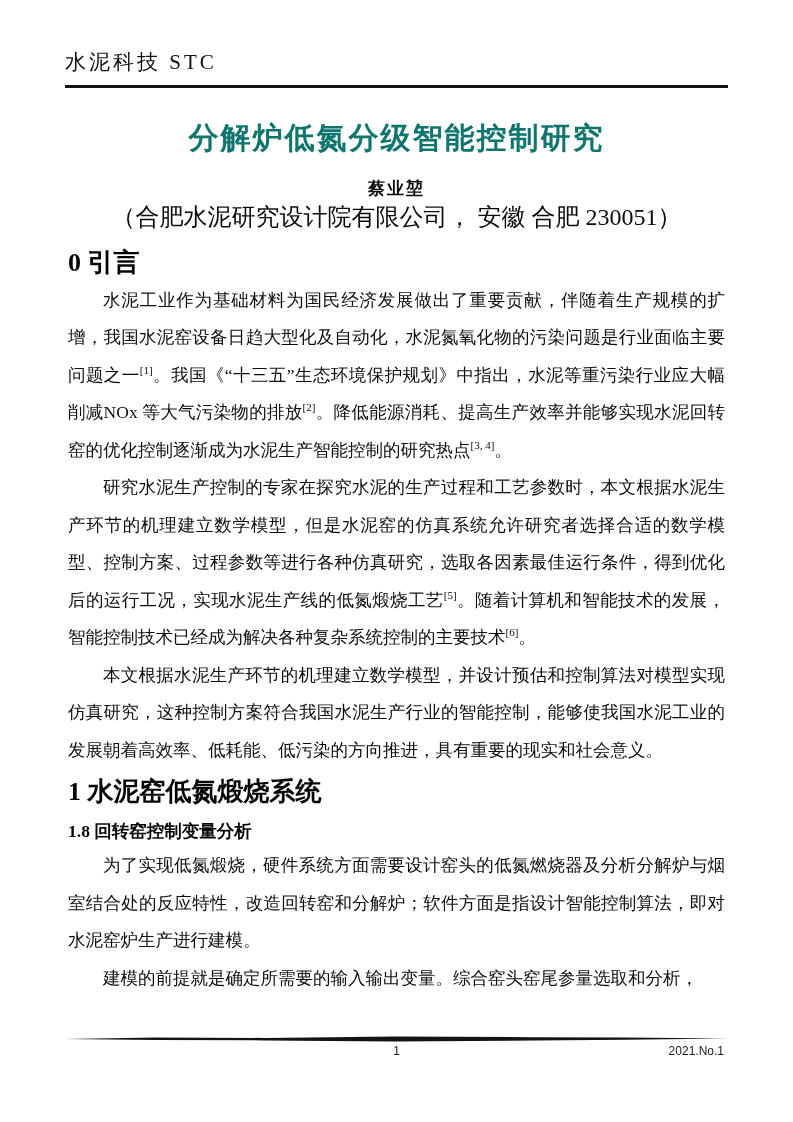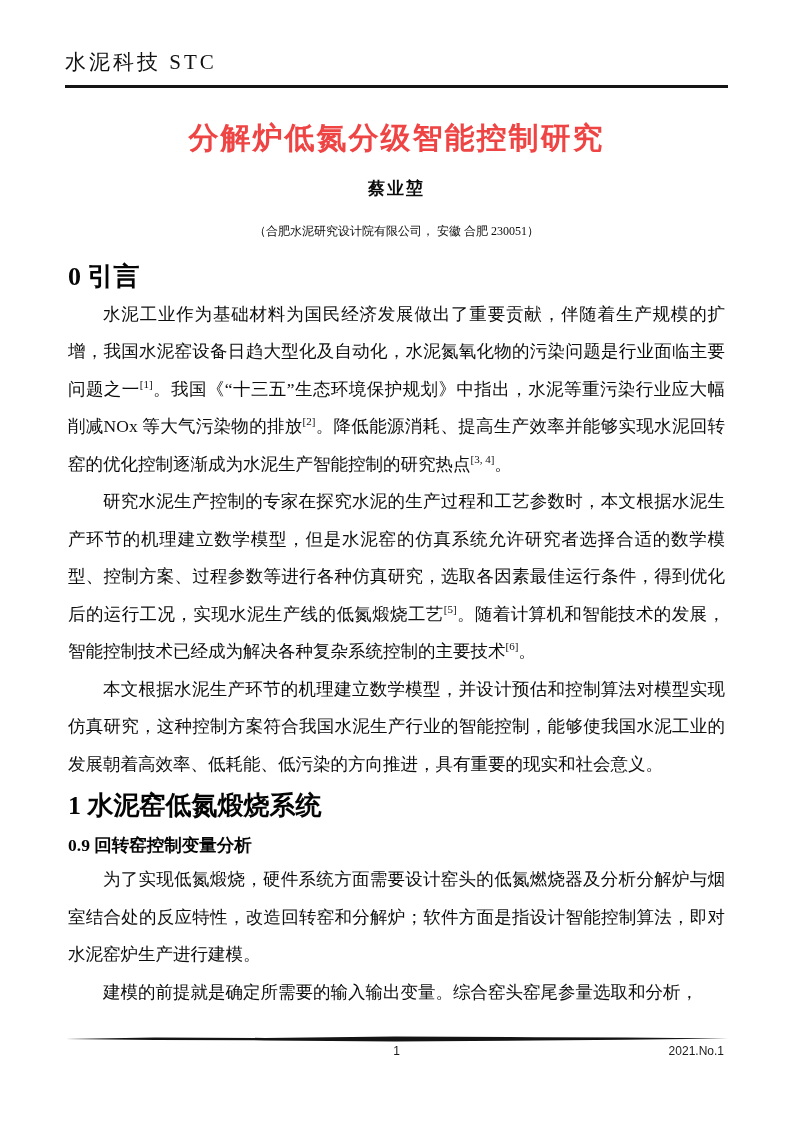--- a/index.html
+++ b/index.html
@@ -38,34 +38,34 @@
     padding: 0 68px;
   }
   .article-title {
     margin: 30px 0 10px 0;
     text-align: center;
     font-family: "Liberation Sans", "DejaVu Sans", sans-serif;
     font-weight: 700;
     font-size: 30px;
     line-height: 40px;
     letter-spacing: 2px;
-    color: #ef4444;
+    color: #0f766e;
   }
   .author {
     margin-top: 18px;
     text-align: center;
     font-size: 17px;
     line-height: 26px;
     letter-spacing: 2px;
     font-weight: bold;
   }
   .affiliation {
-    margin-top: 16px;
+    margin-top: 2px;
     text-align: center;
-    font-size: 12px;
+    font-size: 24px;
     line-height: 26px;
   }
   
   .body-text {
     padding: 0 68px;
   }
   h2.section-heading {
     margin: 18px 0 4px 0;
     font-family: "Liberation Serif", "DejaVu Serif", serif;
     font-weight: 700;
@@ -150,21 +150,21 @@
   <section class="body-text">
 
     <h2 class="section-heading">0 引言</h2>
 
     <p class="para"><span>水泥工业作为基础材料为国民经济发展做出了重要贡献，伴随着生产规模的扩增，我国水泥窑设备日趋大型化及自动化，水泥氮氧化物的污染问题是行业面临主要问题之一</span><sup>[1]</sup><span>。我国《“十三五”生态环境保护规划》中指出，水泥等重污染行业应大幅削减NOx 等大气污染物的排放</span><sup>[2]</sup><span>。降低能源消耗、提高生产效率并能够实现水泥回转窑的优化控制逐渐成为水泥生产智能控制的研究热点</span><sup>[3, 4]</sup><span>。</span></p>
     <p class="para"><span>研究水泥生产控制的专家在探究水泥的生产过程和工艺参数时，本文根据水泥生产环节的机理建立数学模型，但是水泥窑的仿真系统允许研究者选择合适的数学模型、控制方案、过程参数等进行各种仿真研究，选取各因素最佳运行条件，得到优化后的运行工况，实现水泥生产线的低氮煅烧工艺</span><sup>[5]</sup><span>。随着计算机和智能技术的发展，智能控制技术已经成为解决各种复杂系统控制的主要技术</span><sup>[6]</sup><span>。</span></p>
     <p class="para"><span>本文根据水泥生产环节的机理建立数学模型，并设计预估和控制算法对模型实现仿真研究，这种控制方案符合我国水泥生产行业的智能控制，能够使我国水泥工业的发展朝着高效率、低耗能、低污染的方向推进，具有重要的现实和社会意义。</span></p>
 
     <h2 class="section-heading tight">1 水泥窑低氮煅烧系统</h2>
 
-    <h3 class="subsection-heading">0.9 回转窑控制变量分析</h3>
+    <h3 class="subsection-heading">1.8 回转窑控制变量分析</h3>
 
     <p class="para"><span>为了实现低氮煅烧，硬件系统方面需要设计窑头的低氮燃烧器及分析分解炉与烟室结合处的反应特性，改造回转窑和分解炉；软件方面是指设计智能控制算法，即对水泥窑炉生产进行建模。</span></p>
     <p class="para"><span>建模的前提就是确定所需要的输入输出变量。综合窑头窑尾参量选取和分析，</span></p>
 
   </section>
 
   <footer class="page-footer">
     <svg class="footer-rule" viewBox="0 0 663 6" preserveAspectRatio="none" aria-hidden="true">
       <polygon points="0,3.1 90,1.6 200,1.9 330,0.4 470,1.2 560,1.4 663,2.4 560,3.8 470,4.6 330,5.4 200,4.4 90,4.0" fill="#141414"></polygon>
     </svg>

